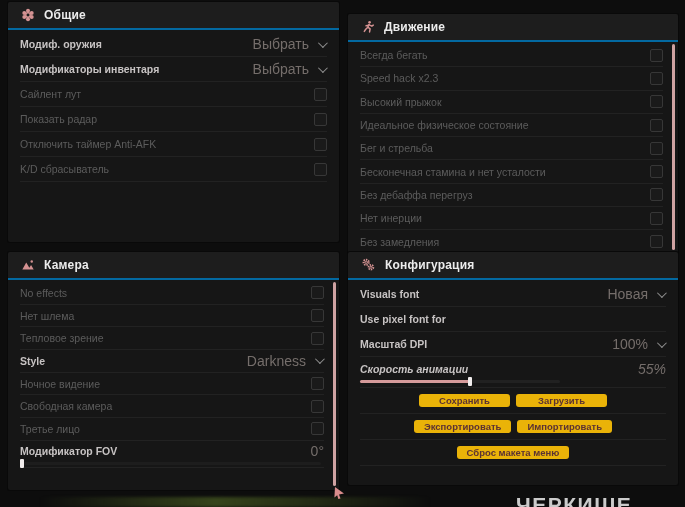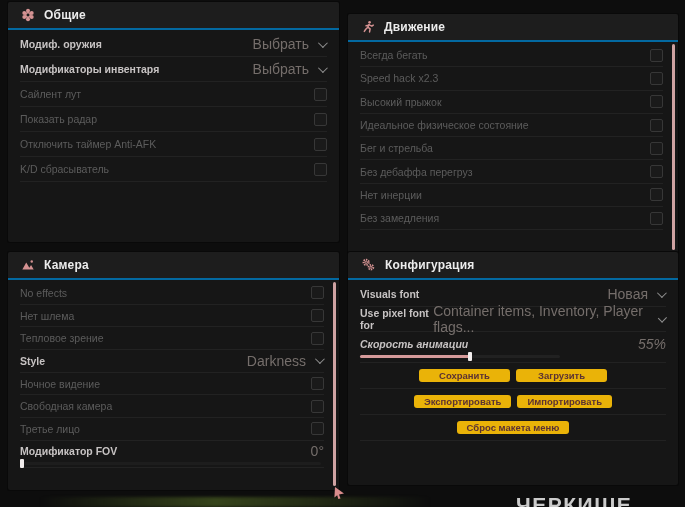--- a/index.html
+++ b/index.html
@@ -156,20 +156,26 @@
           </div>
         </div>
         <div class="row checkbox">
           <div class="line">
             <span class="lbl">Бег и стрельба</span>
             <span class="box"></span>
           </div>
         </div>
         <div class="row checkbox">
           <div class="line">
+            <span class="lbl">Бесконечная стамина и нет усталости</span>
+            <span class="box"></span>
+          </div>
+        </div>
+        <div class="row checkbox">
+          <div class="line">
             <span class="lbl">Без дебаффа перегруз</span>
             <span class="box"></span>
           </div>
         </div>
         <div class="row checkbox">
           <div class="line">
             <span class="lbl">Нет инерции</span>
             <span class="box"></span>
           </div>
         </div>
@@ -273,22 +279,27 @@
             <span class="lbl bright">Visuals font</span>
             <span class="dd">
               <span class="val">Новая</span>
               <span class="chev"></span>
             </span>
           </div>
         </div>
         <div class="row dropdown">
           <div class="line">
             <span class="lbl bright">Use pixel font for</span>
-            <span class="dd">
-              <span class="val">Container items, Inventory, Player flags...</span>
+          </div>
+        </div>
+        <div class="row dropdown">
+          <div class="line">
+            <span class="lbl bright">Масштаб DPI</span>
+            <span class="dd">
+              <span class="val">100%</span>
               <span class="chev"></span>
             </span>
           </div>
         </div>
         <div class="row slider">
           <div class="line">
             <span class="lbl bright">Скорость анимации</span>
             <span class="val">55%</span>
           </div>
           <div class="track">

